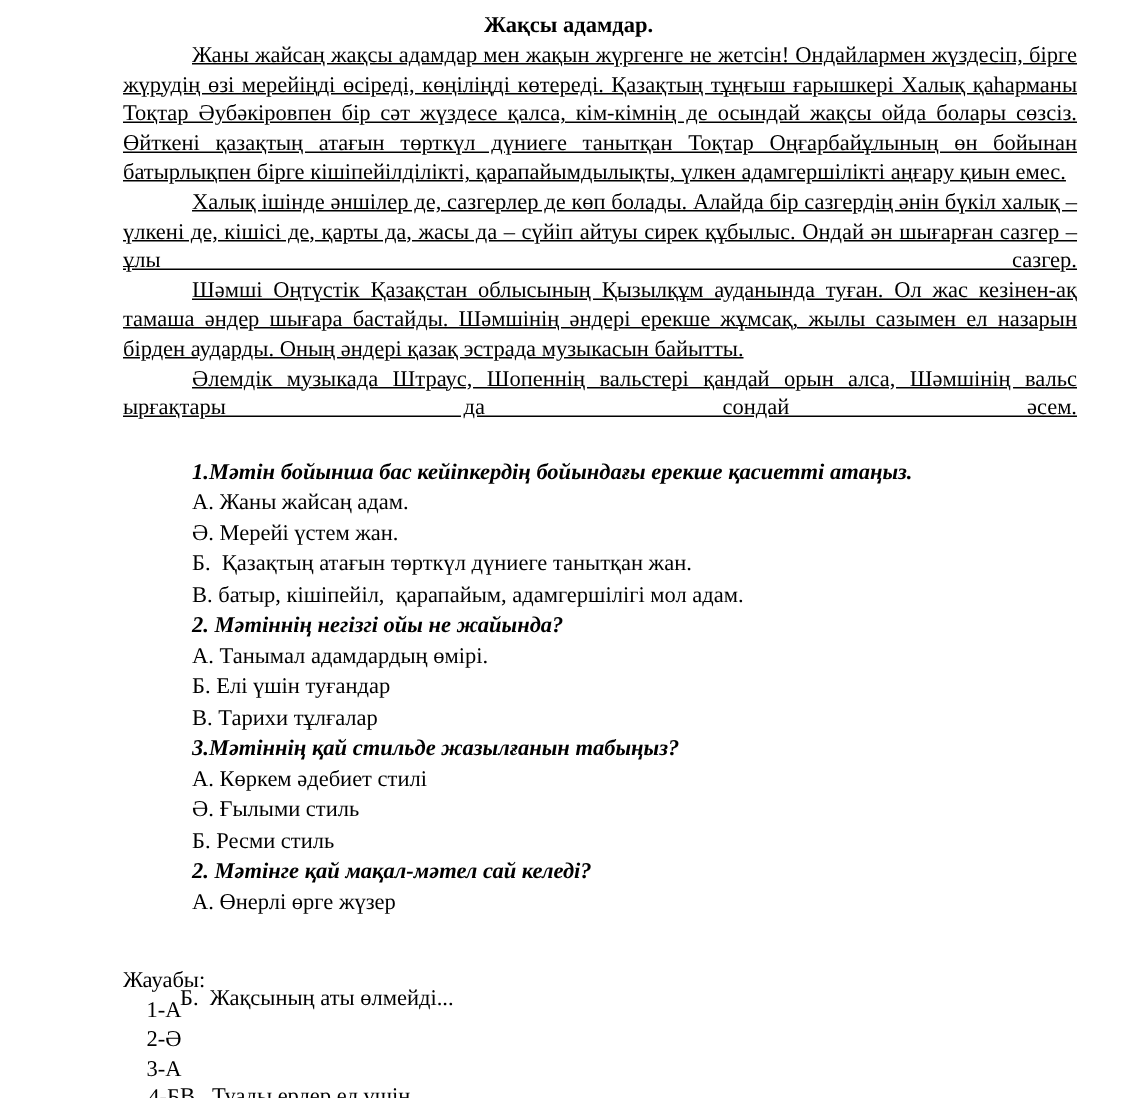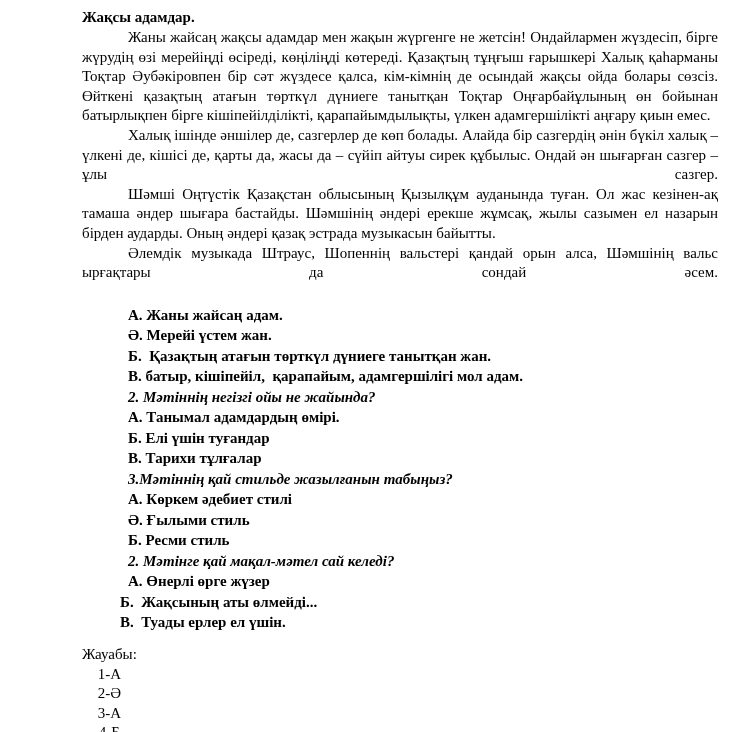--- a/index.html
+++ b/index.html
@@ -19,29 +19,31 @@
 
   .page {
     position: relative;
     width: 750px;
     height: 732px;
     box-sizing: border-box;
     padding: 8px 32px 0 82px;
   }
 
   .doc-title {
+    text-align: center;
     font-weight: bold;
     font-size: 15px;
     line-height: 19px;
     margin: 0 0 1px 0;
     padding-right: 42px;
   }
 
   .body-block {
     width: 636px;
+    text-decoration: underline;
   }
 
   p.para {
     margin: 0;
     font-size: 15px;
     line-height: 19.6px;
     text-align: justify;
     text-justify: inter-word;
     text-indent: 46px;
     hyphens: none;
@@ -65,26 +67,26 @@
     line-height: 20.5px;
     margin: 0;
     white-space: pre;
   }
 
   .opt {
     font-size: 15px;
     line-height: 20.5px;
     margin: 0;
     white-space: pre;
-    font-weight: bold;
   }
 
   
   .opt.outdent {
     margin-left: -8px;
+    margin-top: 44px;
   }
 
   .answers {
     position: absolute;
     left: 82px;
     top: 645px;
   }
 
   .answers .ans-line {
     font-size: 15px;
@@ -103,20 +105,21 @@
 
   <div class="body-block">
     <p class="para">Жаны жайсаң жақсы адамдар мен жақын жүргенге не жетсін! Ондайлармен жүздесіп, бірге жүрудің өзі мерейіңді өсіреді, көңіліңді көтереді. Қазақтың тұңғыш ғарышкері Халық қаһарманы  Тоқтар Әубәкіровпен  бір сәт жүздесе қалса, кім-кімнің де осындай жақсы ойда болары сөзсіз. Өйткені қазақтың атағын төрткүл дүниеге танытқан Тоқтар Оңғарбайұлының өн бойынан батырлықпен бірге  кішіпейілділікті, қарапайымдылықты, үлкен адамгершілікті аңғару қиын емес.</p>
     <p class="para force-justify-last">Халық ішінде әншілер  де, сазгерлер де көп болады. Алайда бір сазгердің әнін бүкіл халық – үлкені де, кішісі  де, қарты да, жасы да – сүйіп айтуы сирек құбылыс. Ондай ән шығарған сазгер – ұлы сазгер.</p>
     <p class="para">Шәмші Оңтүстік Қазақстан облысының Қызылқұм ауданында туған. Ол жас кезінен-ақ тамаша әндер шығара бастайды. Шәмшінің әндері ерекше жұмсақ, жылы сазымен ел назарын бірден аударды. Оның әндері қазақ эстрада музыкасын байытты.</p>
     <p class="para force-justify-last">Әлемдік музыкада Штраус, Шопеннің вальстері қандай орын алса, Шәмшінің вальс ырғақтары да сондай әсем.</p>
   </div>
 
   <div class="questions">
 
+    <p class="q">1.Мәтін бойынша бас кейіпкердің бойындағы ерекше қасиетті атаңыз.</p>
     <p class="opt">А. Жаны жайсаң адам.</p>
     <p class="opt">Ә. Мерейі үстем жан.</p>
     <p class="opt">Б.  Қазақтың атағын төрткүл дүниеге танытқан жан.</p>
     <p class="opt">В. батыр, кішіпейіл,  қарапайым, адамгершілігі мол адам.</p>
 
     <p class="q">2. Мәтіннің негізгі ойы не жайында?</p>
     <p class="opt">А. Танымал адамдардың өмірі.</p>
     <p class="opt">Б. Елі үшін туғандар</p>
     <p class="opt">В. Тарихи тұлғалар</p>
 

